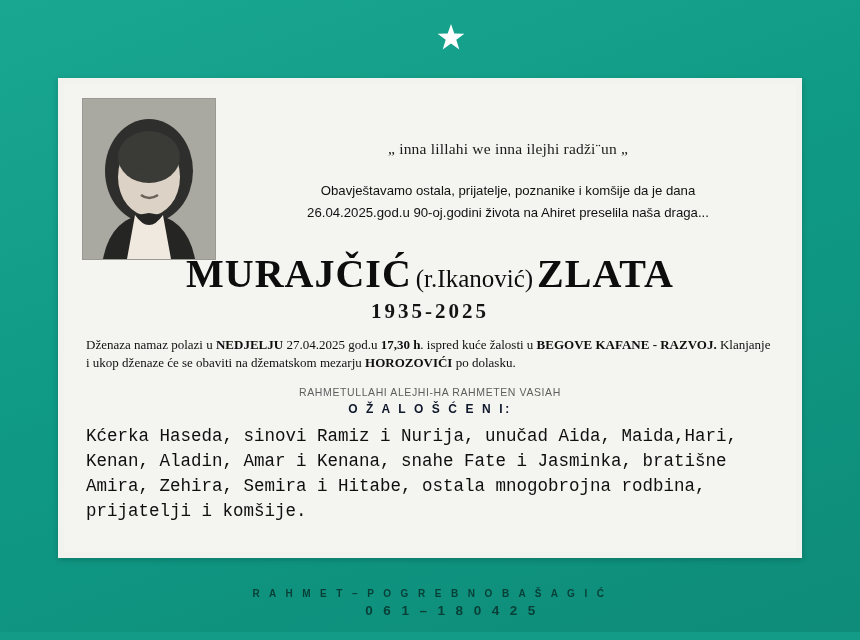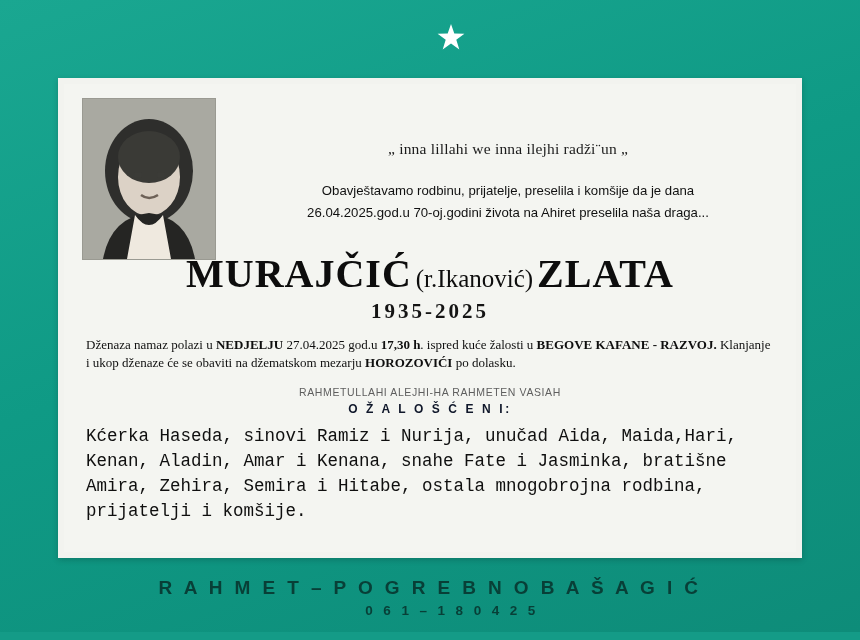--- a/index.html
+++ b/index.html
@@ -172,21 +172,21 @@
   .footer {
     position: absolute;
     left: 0;
     right: 0;
     bottom: 14px;
     text-align: center;
     color: #083f37;
     font-family: "Liberation Sans", sans-serif;
   }
   .footer-line1 {
-    font-size: 19px;
+    font-size: 10px;
     font-weight: bold;
     letter-spacing: 3.4px;
   }
   .footer-line2 {
     font-size: 13.5px;
     font-weight: bold;
     letter-spacing: 3.4px;
     margin-top: 4px;
     padding-left: 44px;
   }
@@ -218,22 +218,22 @@
           <ellipse cx="78" cy="76" rx="4" ry="3" fill="#3b3b37"></ellipse>
           <path d="M58 96 Q66 102 75 96" stroke="#6d6157" stroke-width="2.5" fill="none"></path>
           <path d="M20 160 Q28 118 66 114 Q104 118 112 160 Z" fill="#252523"></path>
           <path d="M52 116 Q66 136 80 116 L88 160 L44 160 Z" fill="#efe9df"></path>
         </svg>
       </div>
 
       <div class="head-block">
         <div class="quote">„ inna lillahi we inna ilejhi radži¨un „</div>
         <div class="notice">
-          <span>Obavještavamo rodbinu, prijatelje, preselila i komšije da je dana</span><br>
-          <b>26.04.2025</b><span>.god.u </span><b>70-oj</b><span>.godini života na Ahiret preselila naša draga...</span>
+          <span>Obavještavamo ostala, prijatelje, poznanike i komšije da je dana</span><br>
+          <b>26.04.2025</b><span>.god.u </span><b>90-oj</b><span>.godini života na Ahiret preselila naša draga...</span>
         </div>
       </div>
 
       <div class="name-line">
         <span class="surname">MURAJČIĆ</span>
         <span class="maiden">(r.Ikanović)</span>
         <span class="firstname">ZLATA</span>
       </div>
 
       <div class="years">1935-2025</div>

